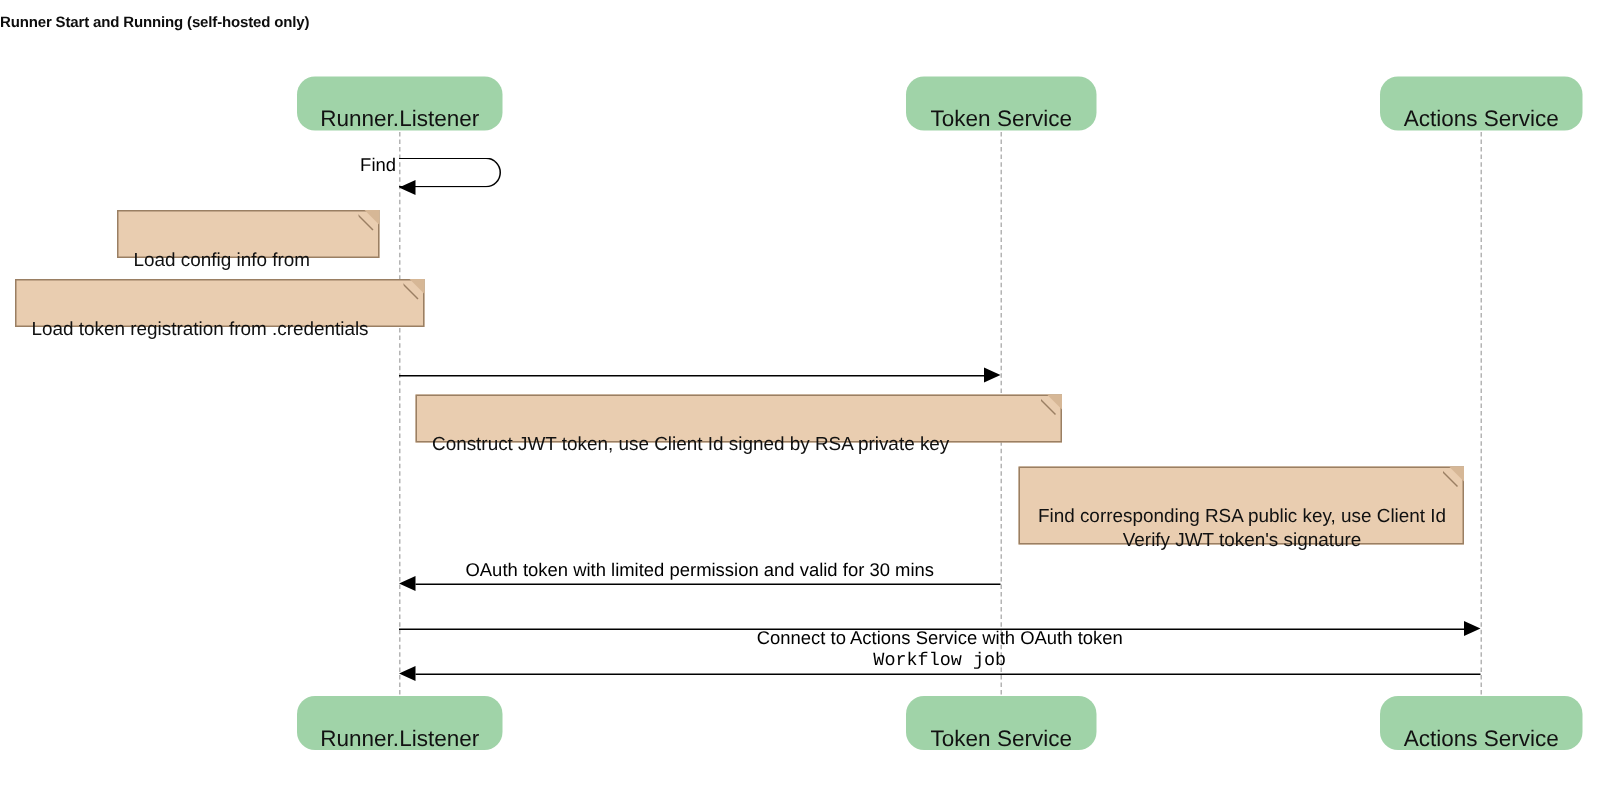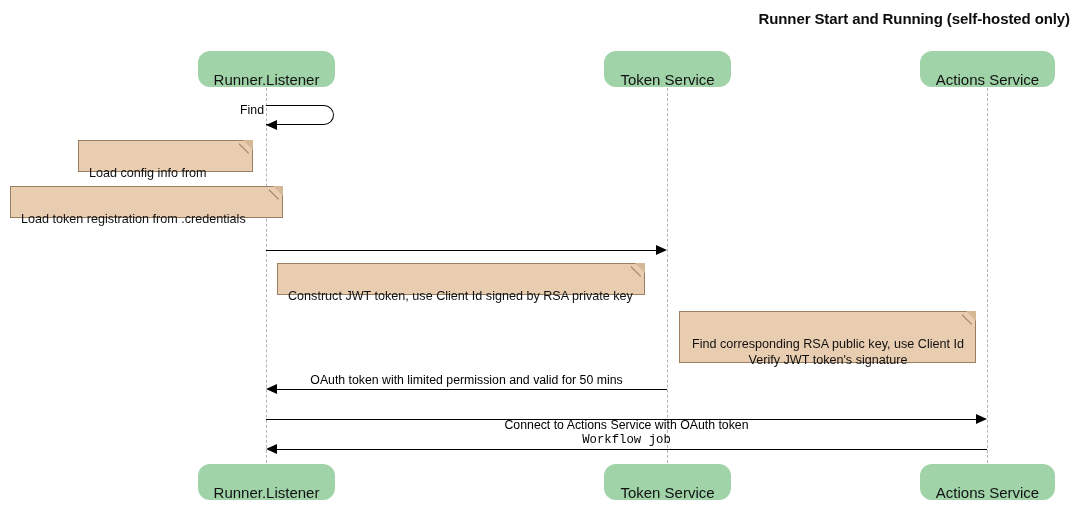--- a/index.html
+++ b/index.html
@@ -15,22 +15,22 @@
     font-family: "Liberation Sans", sans-serif;
     overflow: hidden;
   }
 
   
   .diagram-title {
     position: absolute;
     left: 0;
     top: 10px;
     width: 1070px;
-    text-align: right;
-    font-size: 15px;
+    text-align: left;
+    font-size: 10px;
     font-weight: bold;
     color: #0d0d0d;
     letter-spacing: -0.1px;
   }
 
   
   .lifeline {
     position: absolute;
     top: 88px;
     width: 0;
@@ -160,34 +160,34 @@
 
   <div class="note" style="left:10px; top:186px; width:273px; height:32px;">
     <span>Load token registration from .credentials</span>
     <span class="note-fold"></span>
     <span class="note-fold-edge"></span>
   </div>
 
   <div class="msg-line" style="left:266px; top:250px; width:390px;"></div>
   <div class="arrow-head arrow-right" style="left:656px; top:244.5px;"></div>
 
-  <div class="note" style="left:277px; top:263px; width:368px; height:32px;">
+  <div class="note" style="left:277px; top:263px; width:431px; height:32px;">
     <span>Construct JWT token, use Client Id signed by RSA private key</span>
     <span class="note-fold"></span>
     <span class="note-fold-edge"></span>
   </div>
 
   <div class="note" style="left:679px; top:311px; width:297px; height:52px;text-align:center;">
     <span>Find corresponding RSA public key, use Client Id
 Verify JWT token's signature</span>
     <span class="note-fold"></span>
     <span class="note-fold-edge"></span>
   </div>
 
-  <div class="msg-label" style="left:266px; top:373px; width:401px;">OAuth token with limited permission and valid for 50 mins</div>
+  <div class="msg-label" style="left:266px; top:373px; width:401px;">OAuth token with limited permission and valid for 30 mins</div>
   <div class="msg-line" style="left:277px; top:389px; width:390px;"></div>
   <div class="arrow-head arrow-left" style="left:266px; top:383.5px;"></div>
 
   <div class="msg-label" style="left:266px; top:418px; width:721px;">Connect to Actions Service with OAuth token</div>
   <div class="msg-line" style="left:266px; top:419px; width:710px;"></div>
   <div class="arrow-head arrow-right" style="left:976px; top:413.5px;"></div>
 
   <div class="msg-label" style="left:266px; top:433px; width:721px;font-family:Liberation Mono, monospace;">Workflow job</div>
   <div class="msg-line" style="left:277px; top:449px; width:710px;"></div>
   <div class="arrow-head arrow-left" style="left:266px; top:443.5px;"></div>

